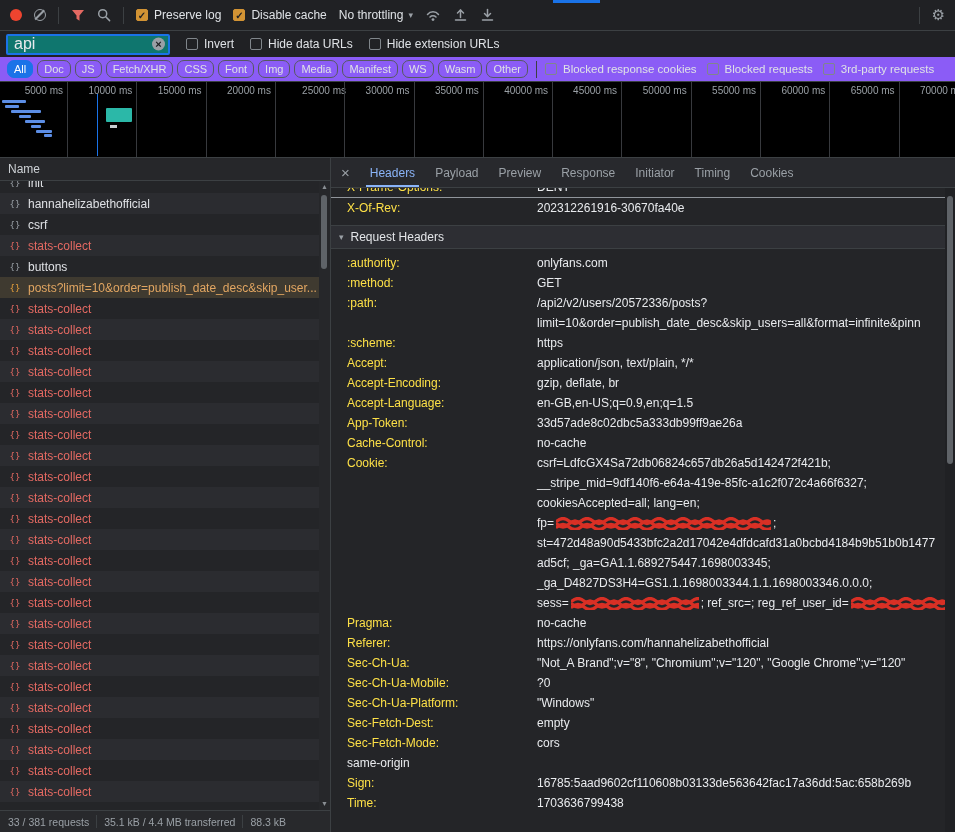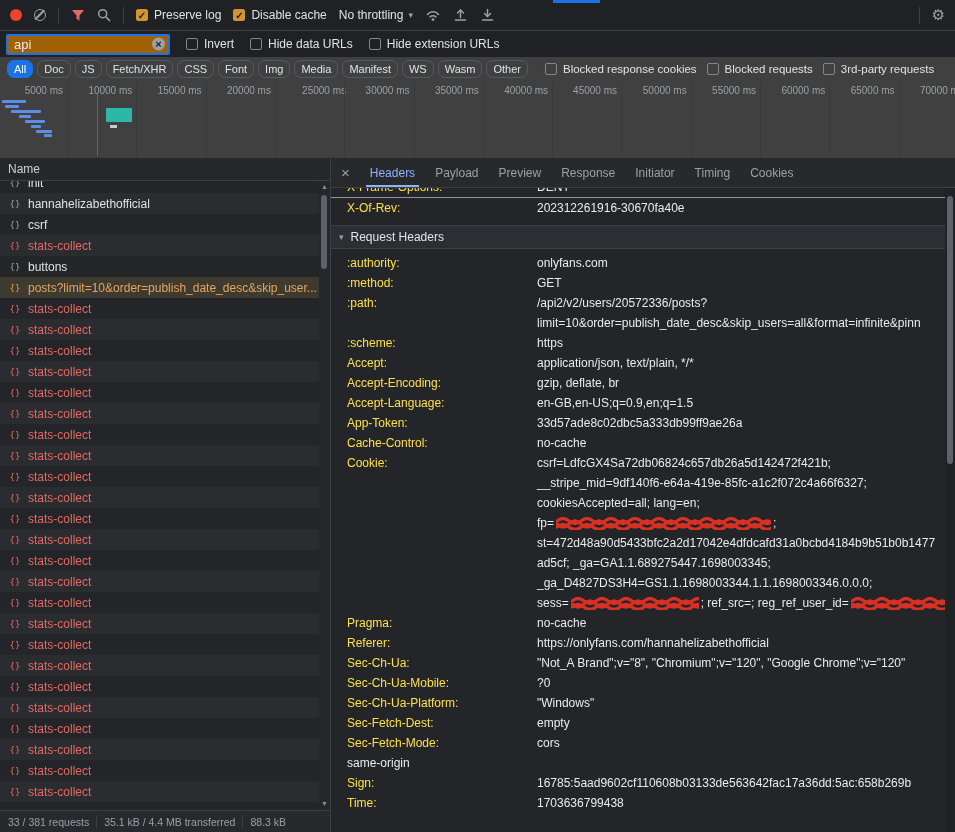--- a/index.html
+++ b/index.html
@@ -24,36 +24,36 @@
   .cb.checked{background:var(--checkbox-amber);border-color:var(--checkbox-amber);}
   .throttle{display:flex;align-items:center;gap:5px;color:#dfe2e6;white-space:nowrap;}
   .caret{font-size:9px;color:#9aa0a6;}
   .spacer{flex:1;}
   .gear{font-size:15px;color:#9aa0a6;}
 
   
   .filter-row{position:absolute;top:31px;left:0;width:100%;height:26px;background:#202124;
               display:flex;align-items:center;gap:16px;padding:0 6px;}
   .filter-input-wrap{position:relative;flex:none;}
-  .filter-input{width:164px;height:21px;background:#a16207;border:2px solid var(--accent-blue);
-                border-radius:2px;color:#e8eaed;font-size:13px;padding:0 20px 0 6px;outline:none;
+  .filter-input{width:164px;height:21px;background:#0f766e;border:2px solid var(--accent-blue);
+                border-radius:2px;color:#e8eaed;font-size:16px;padding:0 20px 0 6px;outline:none;
                 font-family:"Liberation Sans",sans-serif;}
   .clear-x{position:absolute;right:5px;top:50%;transform:translateY(-50%);width:13px;height:13px;border-radius:50%;
            background:#9aa0a6;color:#202124;font-size:11px;line-height:13px;text-align:center;font-weight:700;}
 
   
-  .chip-row{position:absolute;top:57px;left:0;width:100%;height:25px;background:#404040;
+  .chip-row{position:absolute;top:57px;left:0;width:100%;height:25px;background:#8b5cf6;
             border-bottom:1px solid #3c4043;display:flex;align-items:center;gap:8px;padding:0 7px;overflow:hidden;}
   .chips{display:flex;align-items:center;gap:4px;flex:none;}
   .chip{border:1px solid #565a60;border-radius:7px;padding:2px 6px;font-size:11px;color:#dfe2e6;white-space:nowrap;}
   .chip.selected{background:var(--accent-blue);border-color:var(--accent-blue);color:#fff;}
   .adv{display:flex;align-items:center;gap:10px;flex:none;font-size:11.5px;}
 
   
-  .overview{position:absolute;top:82px;left:0;width:100%;height:76px;background:#404040;
+  .overview{position:absolute;top:82px;left:0;width:100%;height:76px;background:#000000;
             border-bottom:1px solid #3c4043;overflow:hidden;}
   .ov-label{position:absolute;top:3px;width:60px;text-align:right;font-size:10px;color:#9aa0a6;white-space:nowrap;}
   .ov-grid{position:absolute;top:0;bottom:0;width:1px;background:#37393d;}
   .ov-bar{position:absolute;height:3px;border-radius:1px;background:var(--wf-blue);}
   .ov-teal{position:absolute;background:var(--wf-teal);border-radius:1px;}
   .ov-line{position:absolute;width:1px;background:var(--accent-blue);}
   .ov-tick{position:absolute;background:#c8ccd0;}
 
   
   .left{position:absolute;top:158px;left:0;width:331px;bottom:0;background:#242528;border-right:1px solid #3c4043;}

